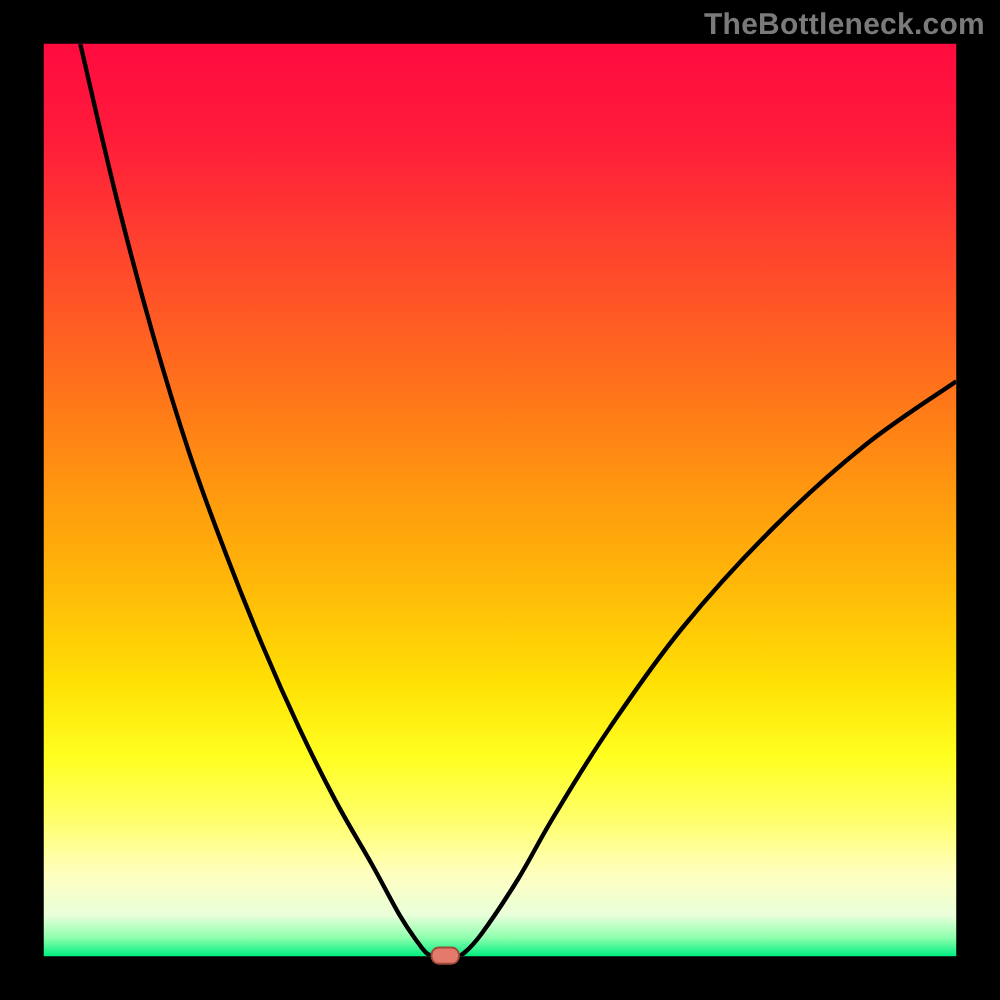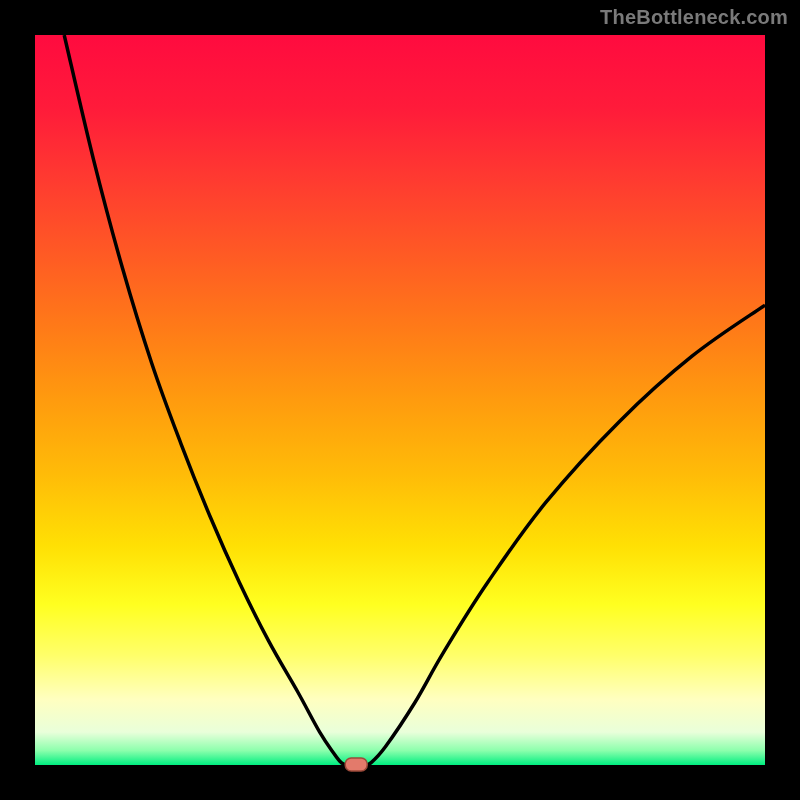--- a/index.html
+++ b/index.html
@@ -14,21 +14,21 @@
     position: relative;
     width: 800px;
     height: 800px;
   }
   .watermark {
     position: absolute;
     top: 6px;
     right: 12px;
     font-family: Arial, Helvetica, sans-serif;
     font-weight: bold;
-    font-size: 20px;
+    font-size: 24px;
     color: #7a7a7a;
     letter-spacing: 0.2px;
     z-index: 10;
   }
   svg.main-svg {
     position: absolute;
     left: 0;
     top: 0;
     width: 800px;
     height: 800px;

